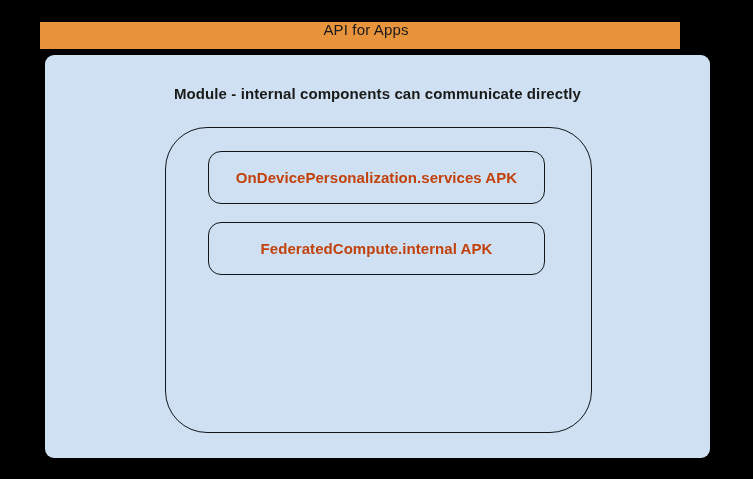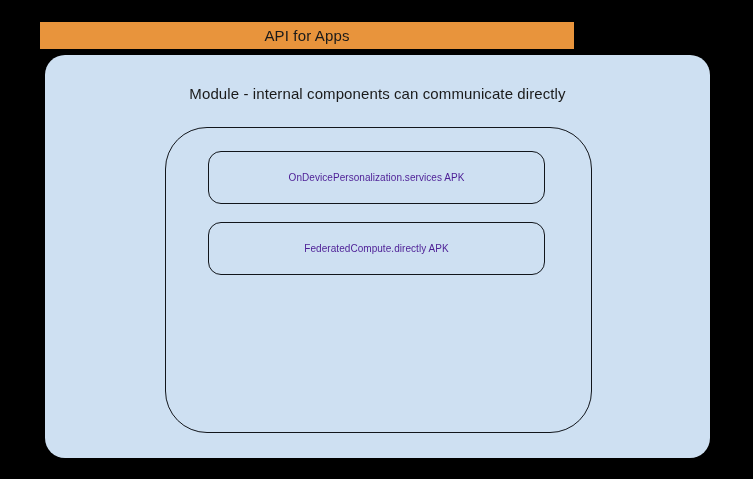--- a/index.html
+++ b/index.html
@@ -19,44 +19,45 @@
     width: 753px;
     height: 479px;
     background: #000000;
   }
 
   
   #api-banner {
     position: absolute;
     left: 40px;
     top: 22px;
-    width: 534px;
+    width: 628px;
     height: 27px;
     background: #e8943c;
     display: flex;
-    align-items: center;
     justify-content: center;
+    padding-left: 12px;
   }
   #api-banner .banner-label {
     font-size: 15px;
     color: #1a1a1a;
     letter-spacing: 0.15px;
     line-height: 1;
     white-space: nowrap;
   }
 
   
   #module-panel {
     position: absolute;
     left: 45px;
     top: 55px;
     width: 665px;
     height: 403px;
     background: #cee0f2;
-    border-radius: 20px;
+    border-radius: 9px;
+    font-weight: bold;
   }
 
   #module-caption {
     position: absolute;
     left: 0;
     top: 31px;
     width: 100%;
     text-align: center;
     font-size: 15px;
     color: #1a1a1a;
@@ -93,22 +94,22 @@
     border: 1.4px solid #12161c;
     border-radius: 13px;
     background: #cee0f2;
     box-sizing: border-box;
     display: flex;
     align-items: center;
     justify-content: center;
   }
 
   .component-box .component-label {
-    font-size: 10px;
-    color: #4c1d95;
+    font-size: 15px;
+    color: #c2410c;
     letter-spacing: 0.05px;
     line-height: 1;
     white-space: nowrap;
   }
 </style>
 </head>
 <body>
 
 <div id="canvas">
 
@@ -122,20 +123,20 @@
 
     <div id="component-group"></div>
 
     <div id="component-list">
 
       <div class="component-box">
         <span class="component-label">OnDevicePersonalization.services APK</span>
       </div>
 
       <div class="component-box">
-        <span class="component-label">FederatedCompute.directly APK</span>
+        <span class="component-label">FederatedCompute.internal APK</span>
       </div>
 
 
 
     </div>
   </div>
 </div>
 
 </body></html>

